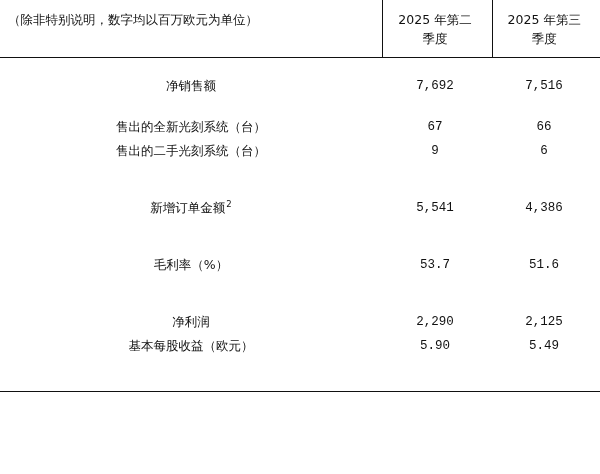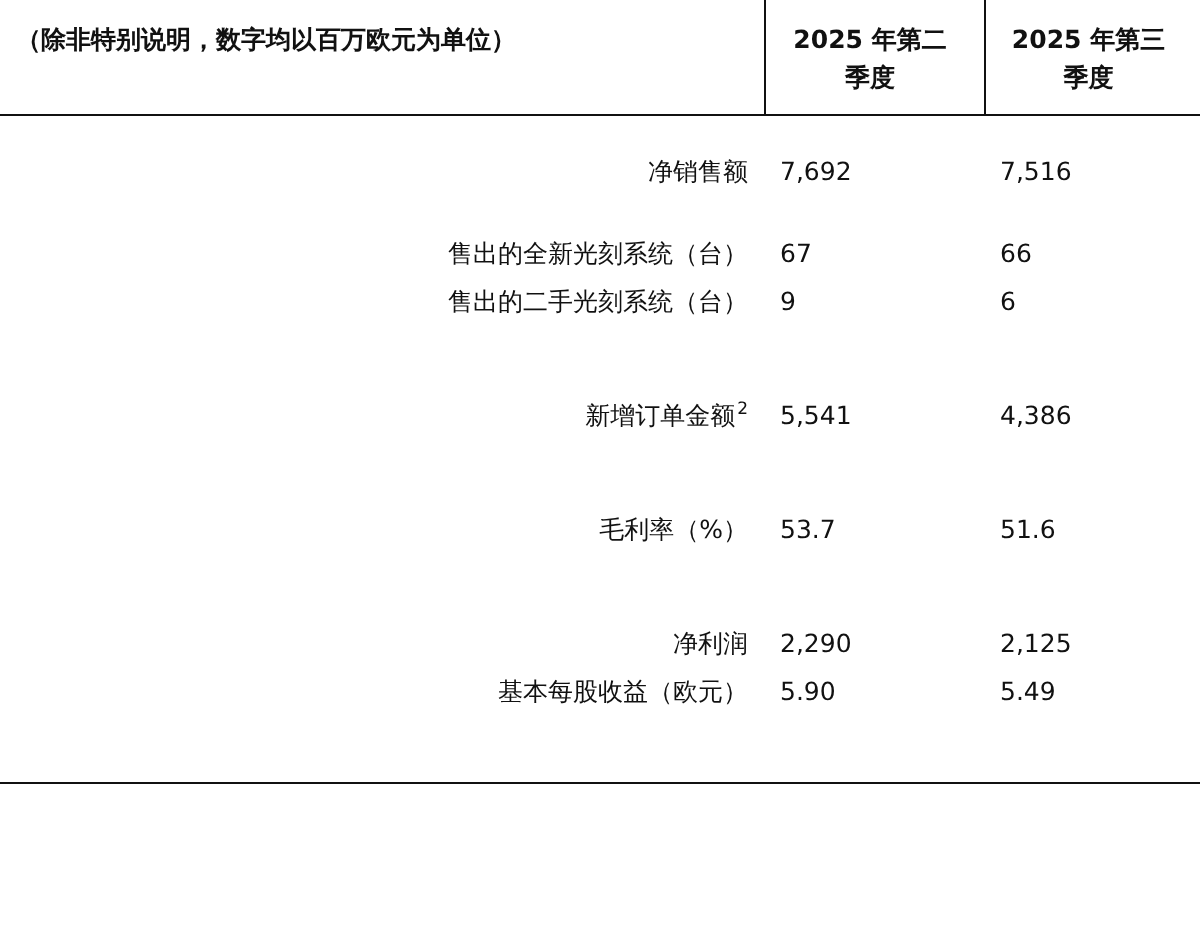--- a/index.html
+++ b/index.html
@@ -25,21 +25,21 @@
     border-collapse: collapse;
     table-layout: fixed;
     font-size: 12.5px;
   }
   col.c-label { width: 382px; }
   col.c-q2 { width: 110px; }
   col.c-q3 { width: 108px; }
 
   
   thead th {
-    font-weight: bold;
+    font-weight: normal;
     vertical-align: top;
     padding: 0;
     border-bottom: 1.4px solid #111;
   }
   .hdr-label {
     padding: 10px 8px 8px 8px;
     font-size: 12.5px;
     text-align: left;
     line-height: 1.55;
     border-right: 1.4px solid #111;
@@ -53,30 +53,31 @@
   .hdr-period.q2 { border-right: 1.4px solid #111; }
   .hdr-period .l1 { display: block; }
   .hdr-period .l2 { display: block; }
 
   tbody td {
     padding: 0;
     vertical-align: middle;
   }
   .cell-label {
     padding: 3px 8px 3px 8px;
-    text-align: right;
+    text-align: center;
     white-space: nowrap;
     line-height: 1.5;
     margin-left: 42px;
   }
   .cell-num {
     padding: 3px 12px 3px 8px;
-    text-align: left;
+    text-align: center;
     line-height: 1.5;
     font-variant-numeric: tabular-nums;
+    font-family: Liberation Mono, monospace;
   }
   tbody tr.spacer td {
     height: 16px;
     padding: 0;
     line-height: 0;
     font-size: 0;
   }
   tbody tr.rule td {
     height: 0;
     padding: 0;

